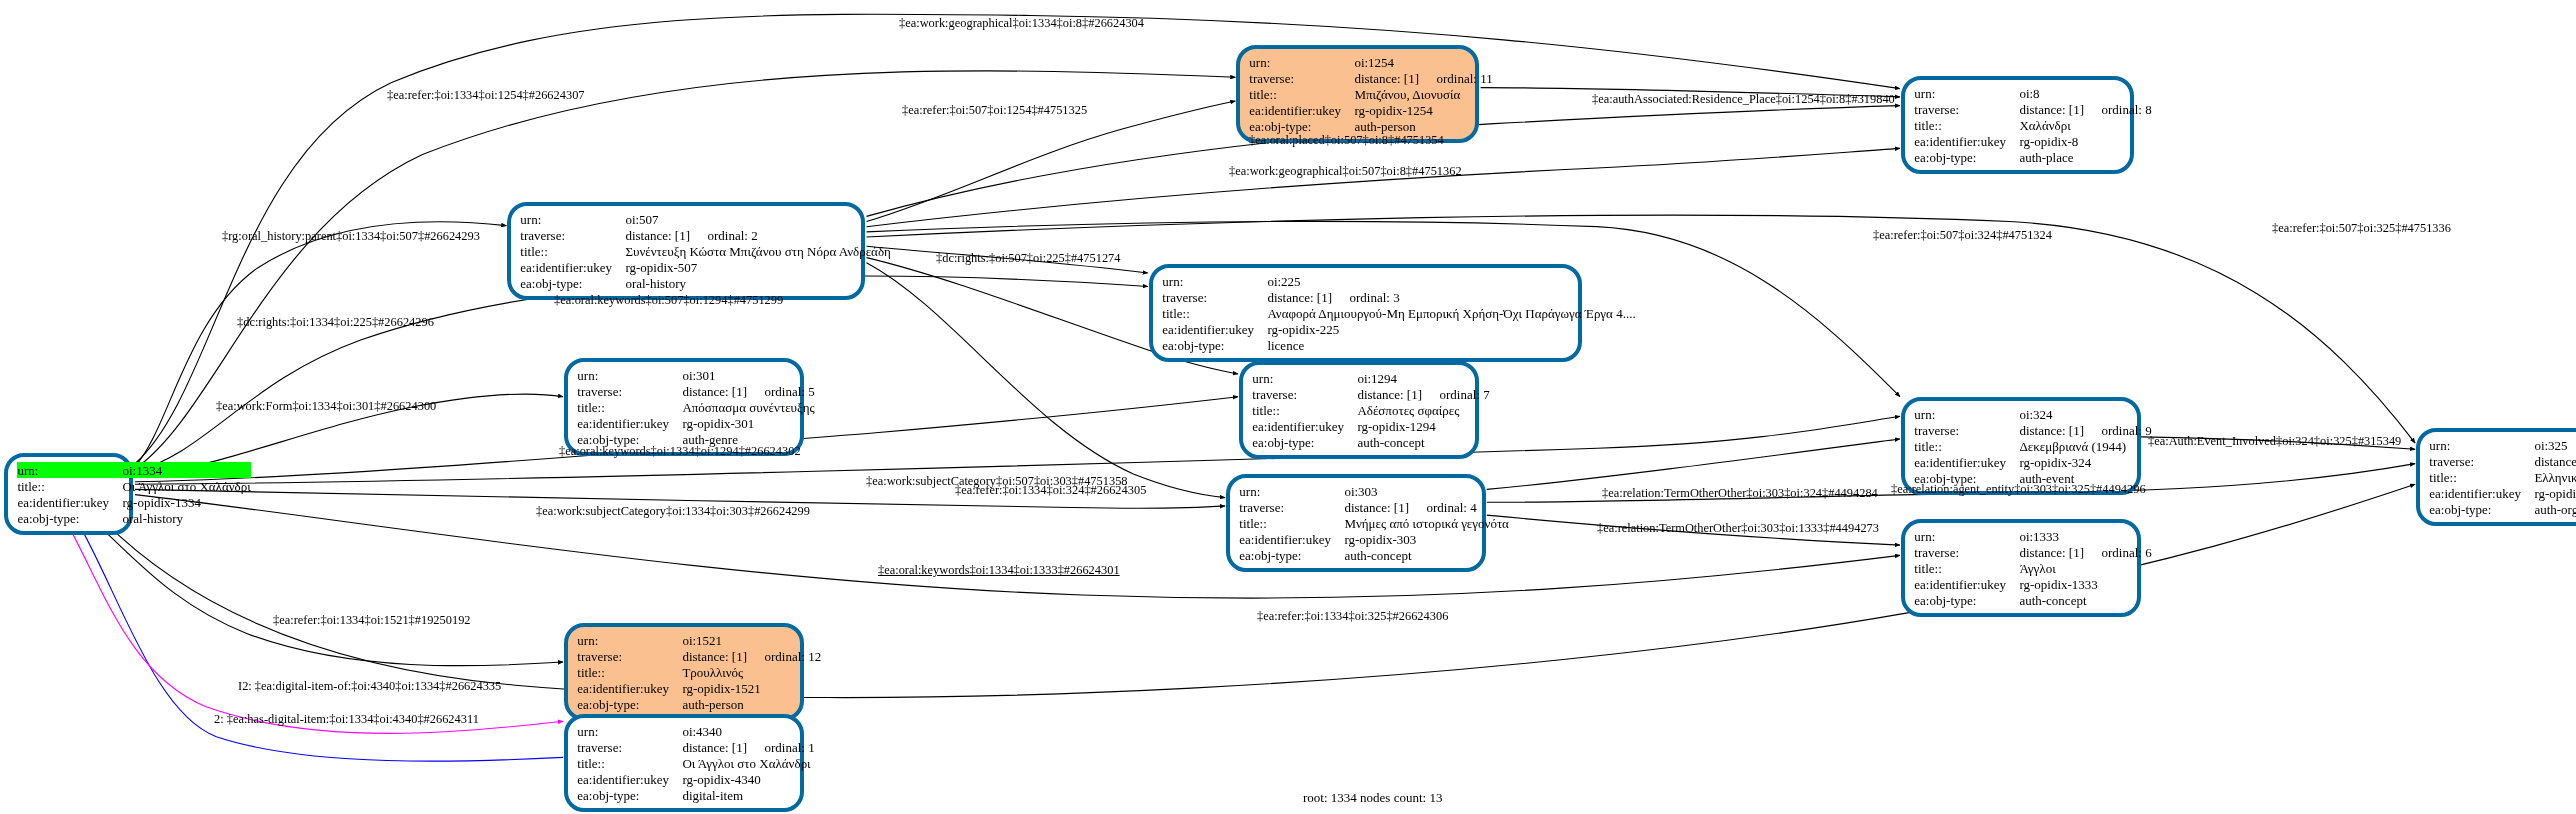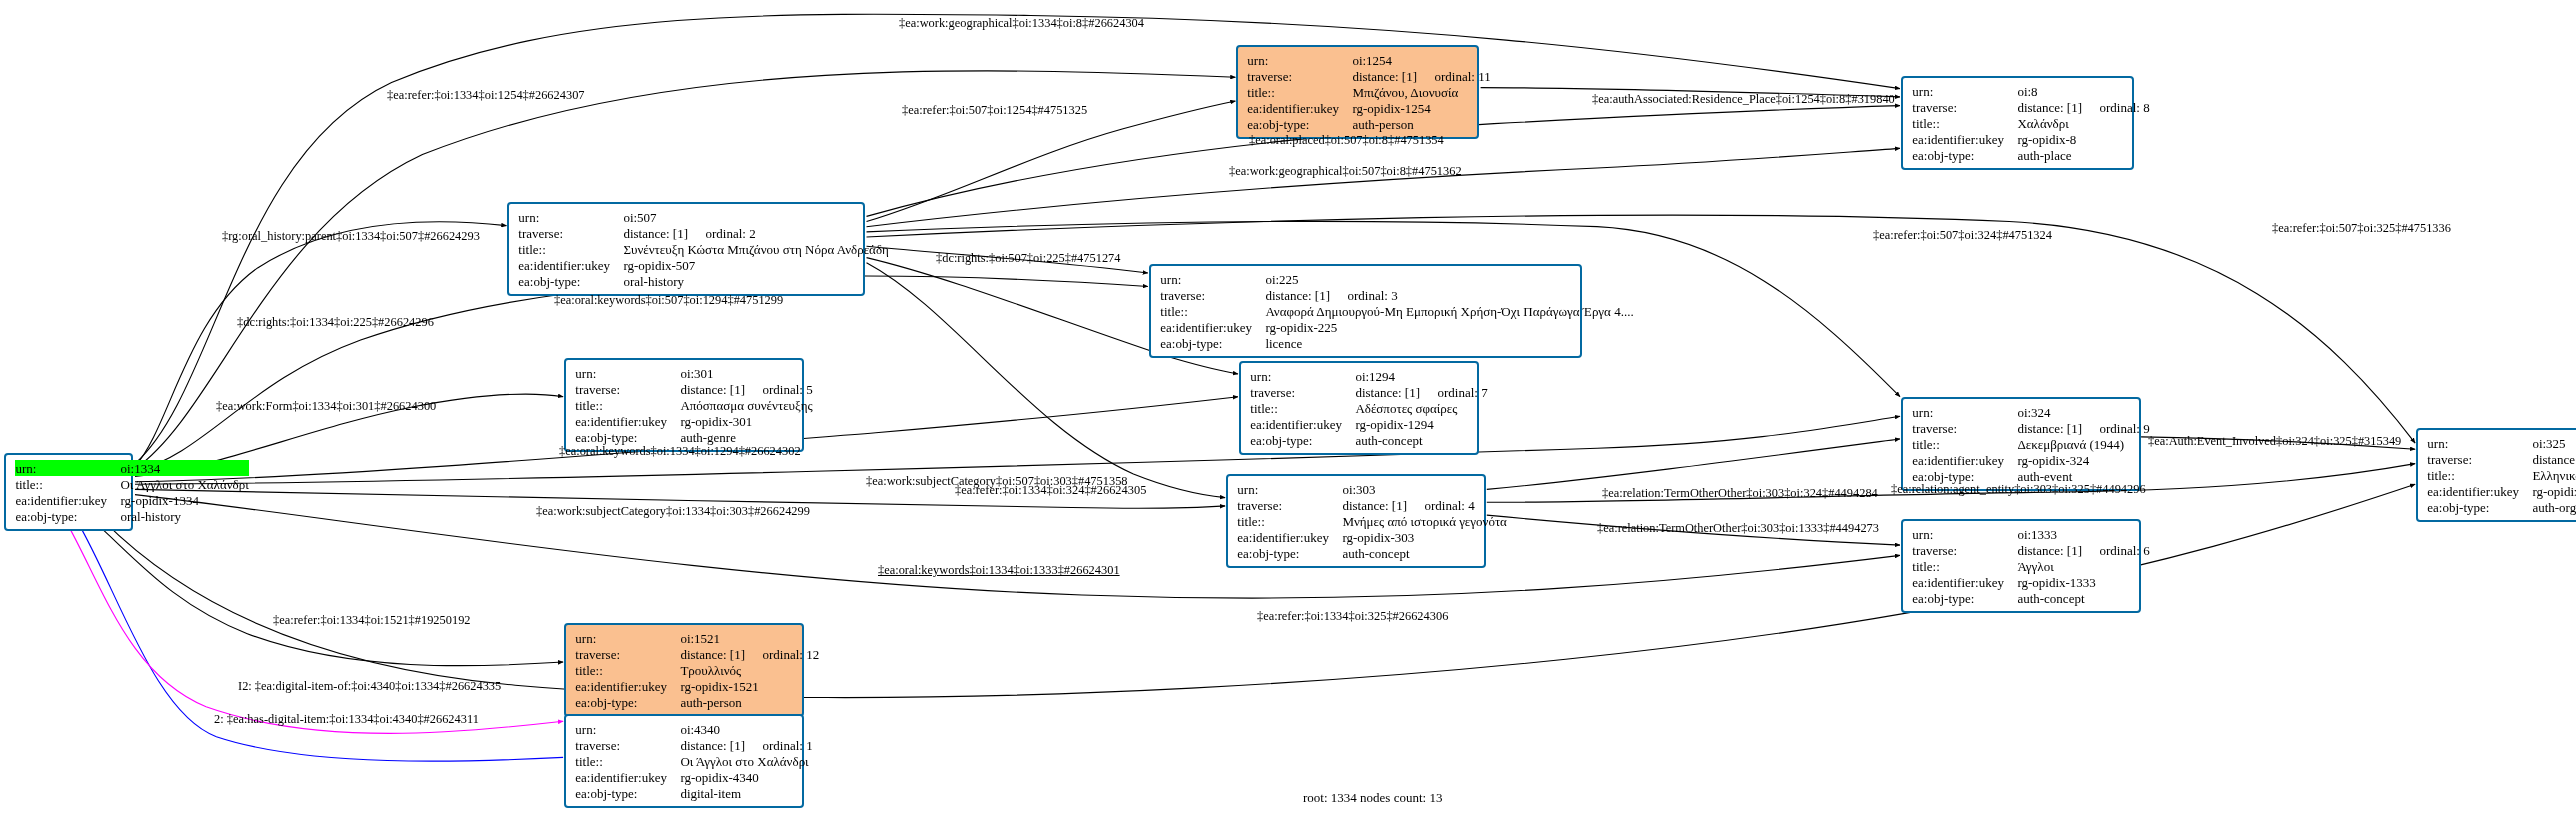--- a/index.html
+++ b/index.html
@@ -19,22 +19,22 @@
     position: absolute;
     left: 0;
     top: 0;
     width: 2784px;
     height: 814px;
     pointer-events: none;
   }
   .node {
     position: absolute;
     box-sizing: border-box;
-    border: 2px solid #0369a1;
-    border-radius: 4px;
+    border: 4px solid #0369a1;
+    border-radius: 20px;
     background: #ffffff;
     padding: 5.2px 8.2px 5.2px 9.3px;
   }
   .node.orange { background: #fac090; }
   .node table {
     border-collapse: collapse;
     font-size: 13px;
     line-height: 1.0;
     white-space: nowrap;
   }

